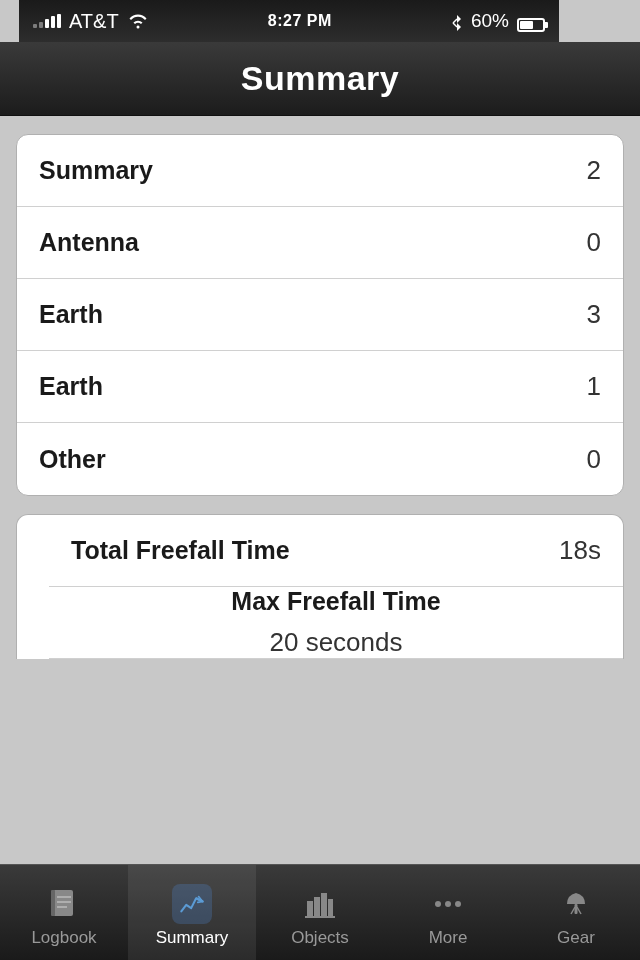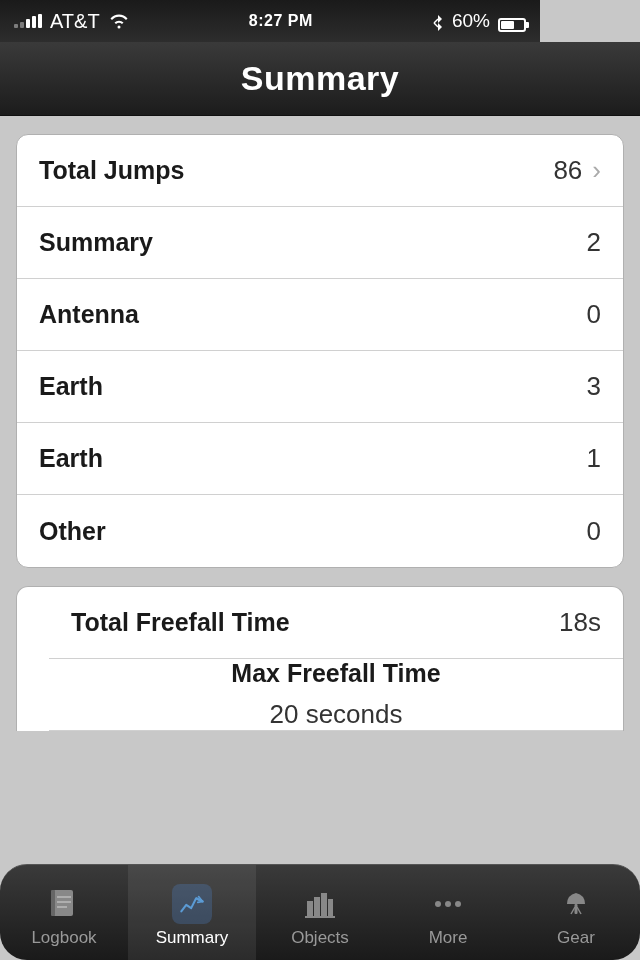--- a/index.html
+++ b/index.html
@@ -18,20 +18,21 @@
       width: 540px;
       height: 42px;
       background: linear-gradient(to bottom, #1a1a1a, #2d2d2d);
       display: flex;
       align-items: center;
       justify-content: space-between;
       padding: 0 14px;
       color: white;
       font-size: 20px;
       font-weight: 500;
+      margin-left: 19px;
     }
     .status-left {
       display: flex;
       align-items: center;
       gap: 8px;
     }
     .status-center {
       font-size: 16px;
       font-weight: 700;
       letter-spacing: 0.5px;
@@ -167,21 +168,20 @@
     .tab-bar {
       position: absolute;
       bottom: 0;
       left: 0;
       width: 640px;
       height: 96px;
       background: linear-gradient(to bottom, #3a3a3a, #1a1a1a);
       border-top: 1px solid #555;
       display: flex;
       align-items: stretch;
-      border-radius: 27px;
     }
     .tab-item {
       flex: 1;
       display: flex;
       flex-direction: column;
       align-items: center;
       justify-content: center;
       gap: 4px;
       cursor: pointer;
       padding-top: 6px;
@@ -256,27 +256,20 @@
 </div>
 
 <div class="nav-bar">
   <span class="nav-title">Summary</span>
 </div>
 
 <div class="main-content">
 
   <div class="card">
 
-    <div class="card-row">
-      <span class="row-label">Total Jumps</span>
-      <span class="row-value">
-        86
-        <span class="chevron">›</span>
-      </span>
-    </div>
 
     <div class="card-row">
       <span class="row-label">Summary</span>
       <span class="row-value">2</span>
     </div>
 
     <div class="card-row">
       <span class="row-label">Antenna</span>
       <span class="row-value">0</span>
     </div>

